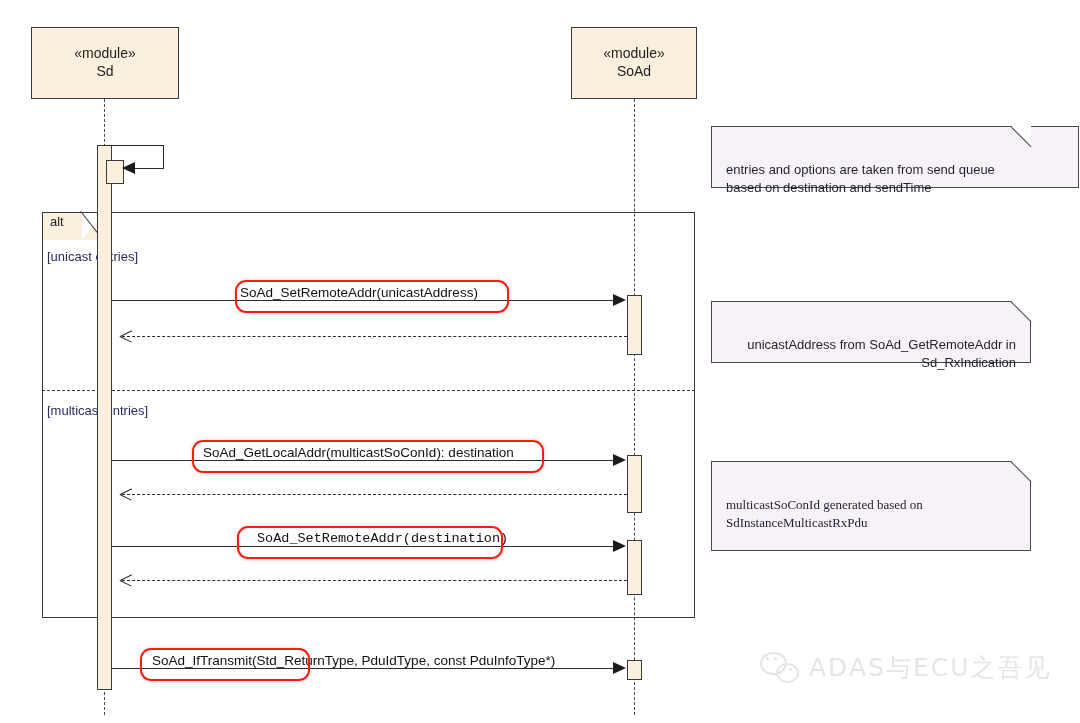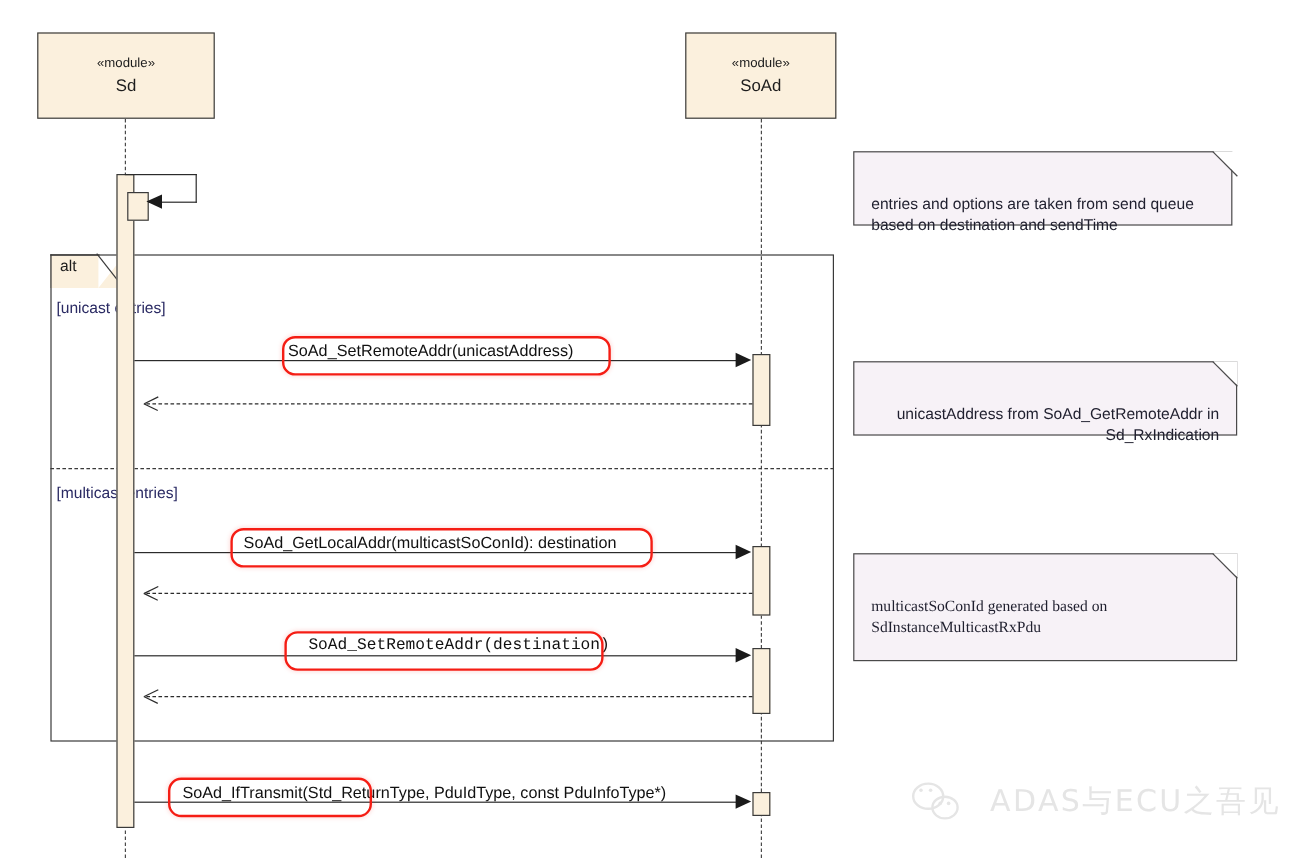--- a/index.html
+++ b/index.html
@@ -11,21 +11,21 @@
 
   
   .lifeline-head{
     position:absolute;
     background:#fbf0dd;
     border:1.6px solid #3a3a3a;
     box-sizing:border-box;
     display:flex;flex-direction:column;align-items:center;justify-content:center;
     color:#1d1d1d;
   }
-  .lifeline-head .stereo{font-size:11px;line-height:17px;text-align:right;}
+  .lifeline-head .stereo{font-size:14px;line-height:17px;text-align:right;}
   .lifeline-head .lname{font-size:14px;line-height:19px;}
 
   
   .lifeline-stem{
     position:absolute;width:0;
     border-left:1.6px dashed #4a4a4a;
   }
 
   
   .activation{
@@ -117,21 +117,21 @@
     position:absolute;
     width:0;height:0;
     border-style:solid;
     border-width:0 20px 20px 0;
     border-color:transparent #ffffff transparent transparent;
   }
 
   
   .watermark{
     position:absolute;
-    display:flex;align-items:center;gap:25px;
+    display:flex;align-items:center;gap:9px;
     color:#e2e2e2;
     opacity:.95;
     user-select:none;
   }
   .watermark .wm-text{
     font-size:25px;letter-spacing:2px;line-height:30px;
     color:#e4e4e4;
     font-family:"DejaVu Sans",sans-serif;
   }
   .wm-icon{position:relative;width:40px;height:32px;}
@@ -228,21 +228,21 @@
   <div class="arrow-open" style="left:120px;top:580px;">
     <span style="transform:rotate(-26deg);"></span>
     <span style="transform:rotate(26deg);"></span>
   </div>
 
   <div class="msg-line" style="left:112px;top:668px;width:508px;"></div>
   <div class="arrow-solid" style="left:613px;top:662px;"></div>
   <div class="msg-label" style="left:152px;top:653px;">SoAd_IfTransmit(Std_ReturnType, PduIdType, const PduInfoType*)</div>
   <div class="hl" style="left:140px;top:648px;width:170px;height:33px;"></div>
 
-  <div class="note" style="left:711px;top:126px;width:316px;height:62px;">
+  <div class="note" style="left:711px;top:126px;width:368px;height:62px;">
     <span>entries and options are taken from send queue
 based on destination and sendTime</span>
   </div>
   <div class="note-fold" style="left:1011px;top:126px;border-width:0 20px 20px 0;border-color:transparent #ffffff transparent transparent;"></div>
   <div style="position:absolute;left:1010.5px;top:125.5px;width:28.8px;height:0;
               border-top:1.5px solid #4a4a4a;transform-origin:0 0;transform:rotate(45deg);"></div>
 
   <div class="note" style="left:711px;top:301px;width:320px;height:62px;text-align:right;">
     <span>unicastAddress from SoAd_GetRemoteAddr in
 Sd_RxIndication</span>

